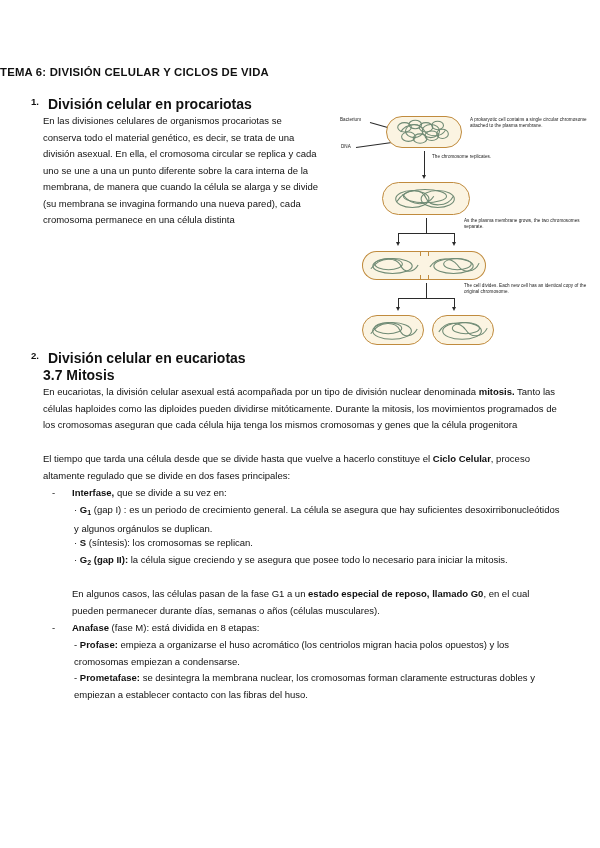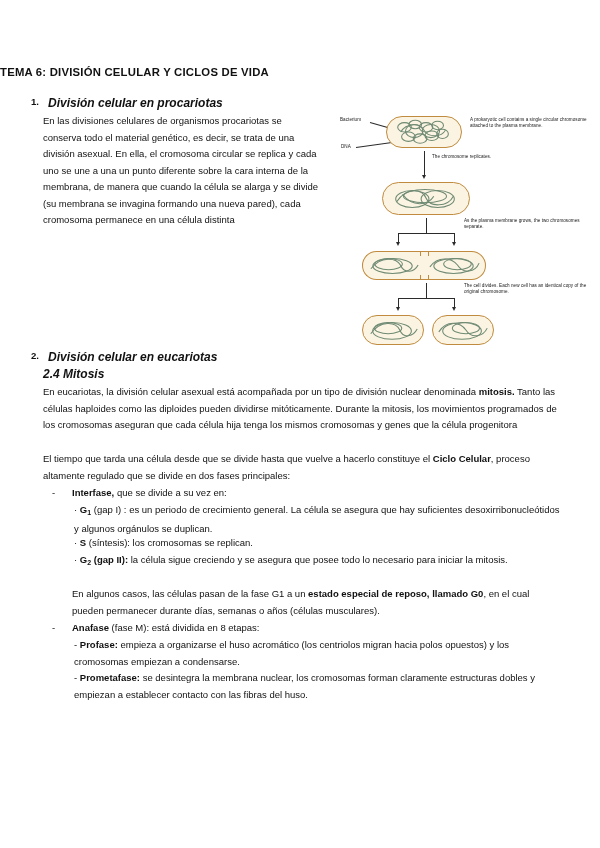--- a/index.html
+++ b/index.html
@@ -26,23 +26,22 @@
     position: absolute;
     left: 0;
     top: 66px;
     width: 600px;
     font-size: 11.3px;
     font-weight: bold;
     letter-spacing: 0.02em;
   }
   .section-head {
     position: absolute;
-    font-size: 12px;
-    font-weight: bold;
-    font-style: italic;
+    font-size: 14px;
+    font-weight: bold;
   }
   .num {
     position: absolute;
     font-size: 9.6px;
     font-weight: bold;
   }
   .body-block {
     position: absolute;
     font-size: 9.5px;
     line-height: 16.5px;
@@ -217,21 +216,21 @@
           <ellipse cx="30" cy="16" rx="20" ry="9"></ellipse>
           <ellipse cx="34" cy="13" rx="14" ry="6"></ellipse>
           <path d="M6 17 C 14 4, 28 6, 34 15 C 40 25, 52 22, 56 13"></path>
         </g>
       </svg>
     </div>
   </div>
 
   <div class="num" style="left:31px; top:350px;">2.</div>
   <div class="section-head" style="left:48px; top:350px;">División celular en eucariotas</div>
-  <div class="section-head" style="left:43px; top:367px;">2.4 Mitosis</div>
+  <div class="section-head" style="left:43px; top:367px;">3.7 Mitosis</div>
 
   <div class="body-block" style="left:43px; top:451px; width:516px;">
     <p><span>El tiempo que tarda una célula desde que se divide hasta que vuelve a hacerlo constituye el </span><b>Ciclo Celular</b><span>, proceso altamente regulado que se divide en dos fases principales:</span></p>
   </div>
 
   <div class="body-block" style="left:43px; top:384px; width:516px;">
     <p><span>En eucariotas, la división celular asexual está acompañada por un tipo de división nuclear denominada </span><b>mitosis.</b><span> Tanto las células haploides como las diploides pueden dividirse mitóticamente. Durante la mitosis, los movimientos programados de los cromosomas aseguran que cada célula hija tenga los mismos cromosomas y genes que la célula progenitora</span></p>
   </div>
 
   <div class="dash" style="left:52px; top:485px;">-</div>

